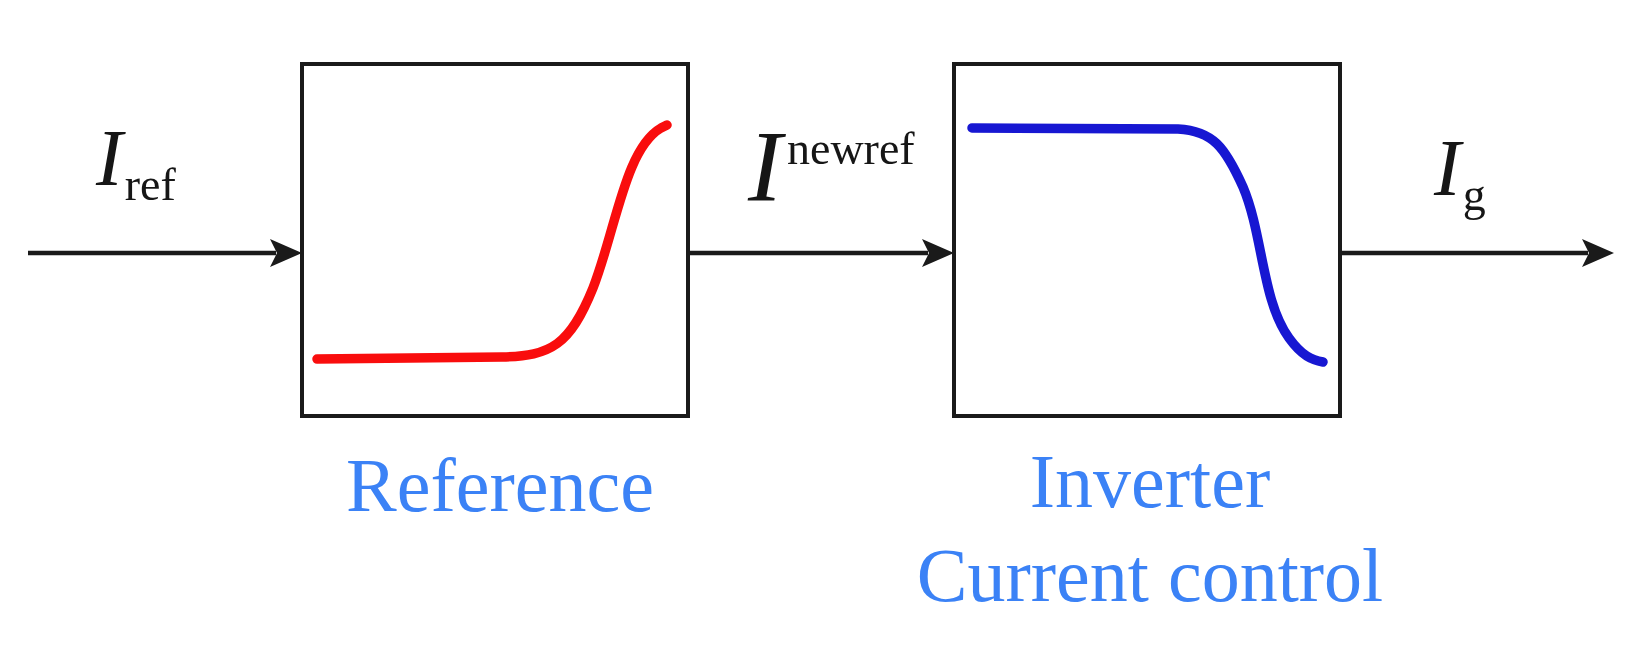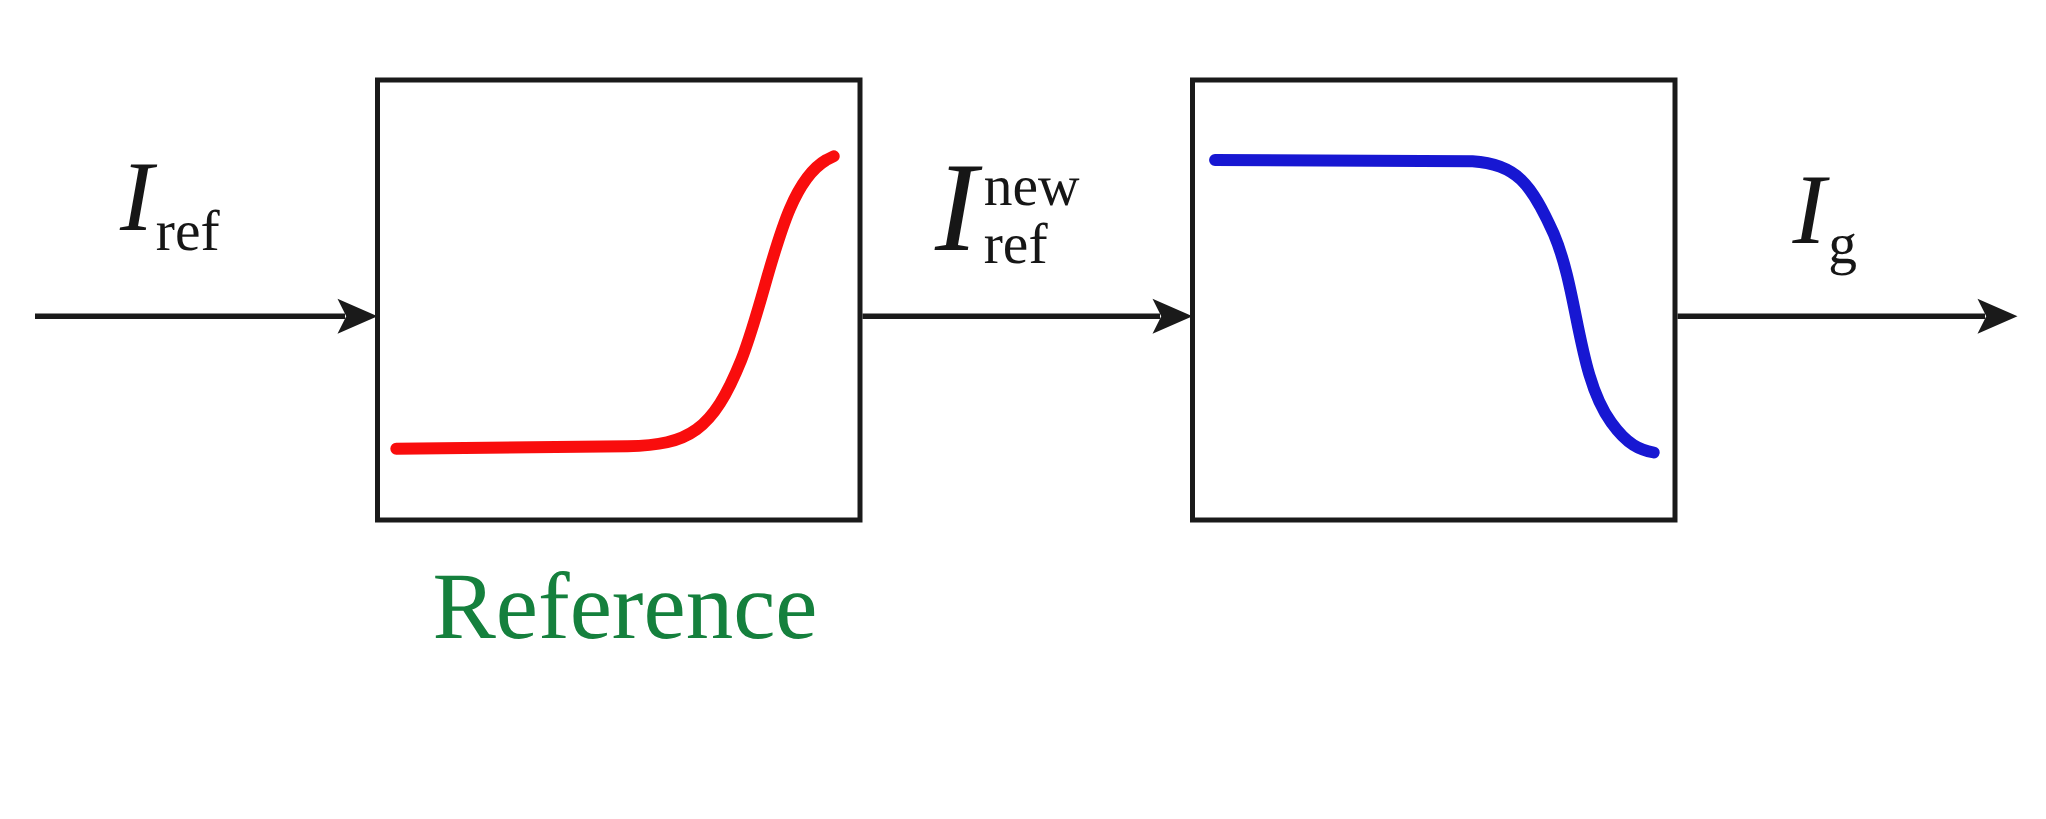--- a/index.html
+++ b/index.html
@@ -30,27 +30,27 @@
     font-family:"Liberation Serif", serif;color:#161616;white-space:nowrap;
   }
   .mi{font-style:italic;font-size:80px;line-height:1;}
   .scr{font-style:normal;font-size:46px;line-height:1;}
   .subinline{display:inline-block;transform:translateY(44px);margin-left:2px;}
   .mlabel-in{left:96px;top:118px;}
   .mlabel-out{left:1434px;top:128px;}
   .mlabel-mid{left:748px;top:116px;}
   .mi-big{font-size:102px;}
   .stack{
-    display:flex;flex-direction:column;justify-content:space-between;
+    display:flex;flex-direction:row;justify-content:space-between;
     height:96px;margin-left:5px;padding-top:10px;box-sizing:border-box;
   }
   
   .blabel{
     position:absolute;text-align:center;white-space:nowrap;
-    font-size:76px;line-height:94px;color:#15803d;
+    font-size:76px;line-height:94px;color:#3b82f6;
   }
   .blabel-1{left:205px;top:438px;width:590px;}
   .blabel-2{left:857px;top:434px;width:586px;}
 </style>
 </head>
 <body>
 
 <div class="canvas">
 
   <svg class="arrow arrow-in" viewBox="0 0 276 36">
@@ -95,15 +95,17 @@
 
   <div class="mlabel mlabel-out">
     <span class="mi">I</span>
     <span class="scr subinline">g</span>
   </div>
 
   <div class="blabel blabel-1">
     <div>Reference</div>
   </div>
   <div class="blabel blabel-2">
+    <div>Inverter</div>
+    <div>Current control</div>
   </div>
 
 </div>
 
 </body></html>

